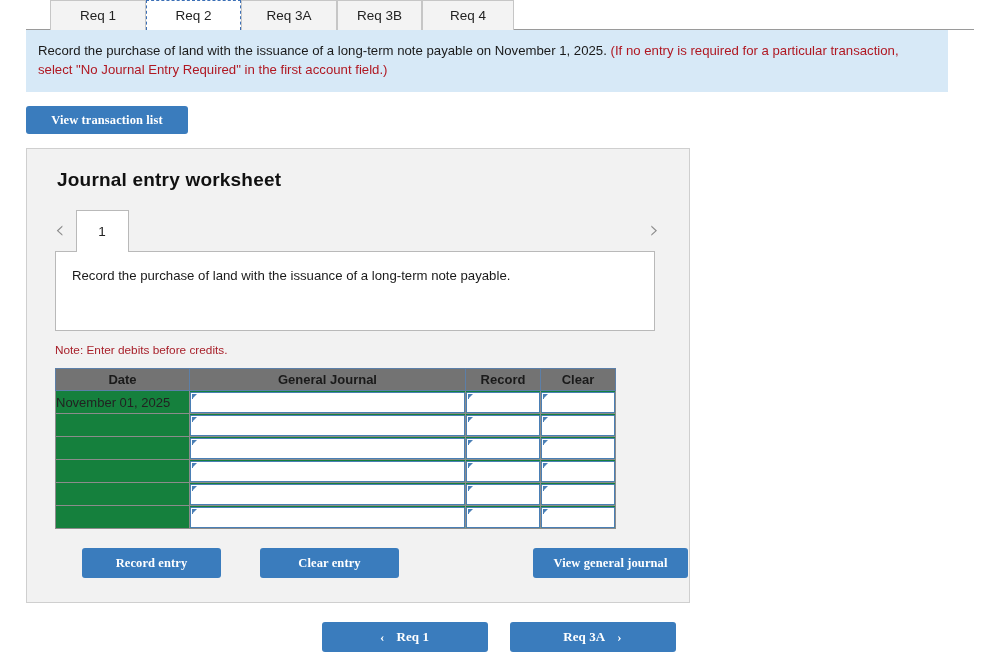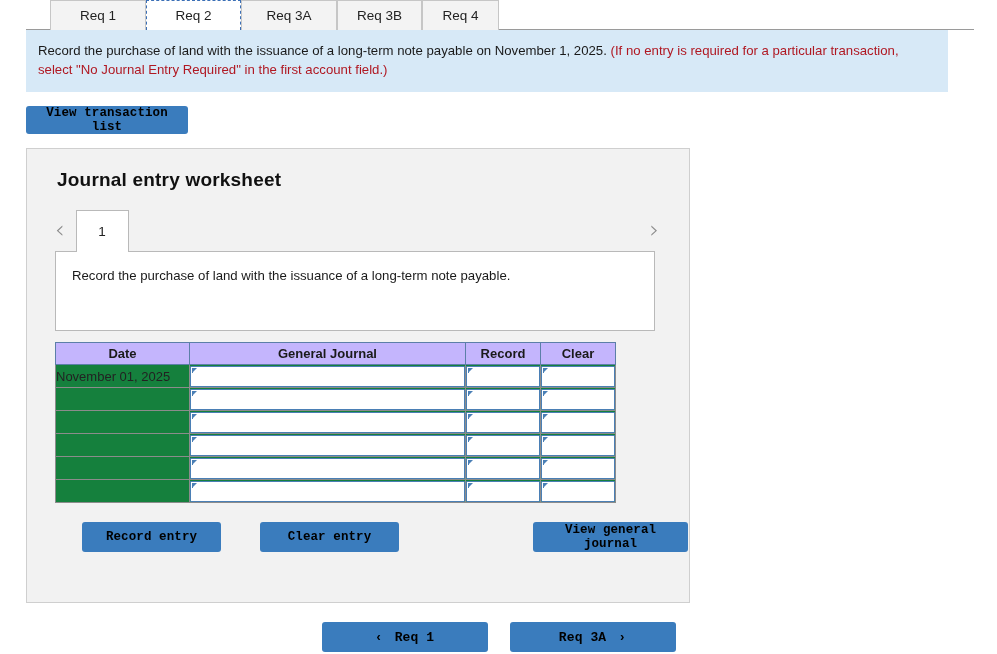--- a/index.html
+++ b/index.html
@@ -40,21 +40,21 @@
     border-left: 1px solid #c6c6c6;
     border-right: 1px solid #c6c6c6;
     border-top: 1px solid #c6c6c6;
     z-index: 2;
     cursor: pointer;
   }
   .tab.t1 { width: 96px; margin-left: 24px; }
   .tab.t2 { width: 95px; }
   .tab.t3 { width: 96px; }
   .tab.t4 { width: 85px; }
-  .tab.t5 { width: 77px; margin-top: 25px; }
+  .tab.t5 { width: 92px; margin-top: 25px; }
   .tab.active {
     background: #ffffff;
     border: 1px dashed #3b6fb6;
     z-index: 3;
   }
   .tab.active::after {
     content: "";
     position: absolute;
     left: 0; right: 0; bottom: -1px;
     height: 2px;
@@ -72,24 +72,24 @@
     color: #1a1a1a;
   }
   .banner .req { color: #b01822; }
 
   
   .btn {
     display: inline-flex;
     align-items: center;
     justify-content: center;
     background: #3a7cbd;
-    color: #000000;
+    color: #ffffff;
     border: none;
     border-radius: 3px;
-    font-family: Liberation Mono, monospace;
+    font-family: Liberation Serif, serif;
     font-weight: bold;
     font-size: 12.5px;
     cursor: pointer;
     letter-spacing: 0.1px;
   }
   .btn-viewlist {
     margin: 14px 0 0 26px;
     width: 162px;
     height: 28px;
   }
@@ -182,21 +182,21 @@
   }
 
   
   .jtable {
     margin: 11px 0 0 28px;
     border-collapse: collapse;
     table-layout: fixed;
     width: 560px;
   }
   .jtable th {
-    background: #c4b5fd;
+    background: #737373;
     border: 1px solid #5c7fa8;
     height: 22px;
     font-size: 13px;
     font-weight: bold;
     color: #1a1a1a;
     text-align: center;
   }
   .jtable td {
     border: 1px solid #8c8c8c;
     background: #15803d;
@@ -298,20 +298,21 @@
   <div class="pager">
     <div class="chev">‹</div>
     <div class="pagetab">1</div>
     <div class="chev chev-right">›</div>
   </div>
 
   <div class="descbox">
     <span>Record the purchase of land with the issuance of a long-term note payable.</span>
   </div>
 
+  <div class="note">Note: Enter debits before credits.</div>
 
   <table class="jtable">
     <colgroup>
       <col class="col-date">
         <col class="col-gj">
         <col class="col-debit">
         <col class="col-credit">
     </colgroup>
     <thead>
       <tr>

